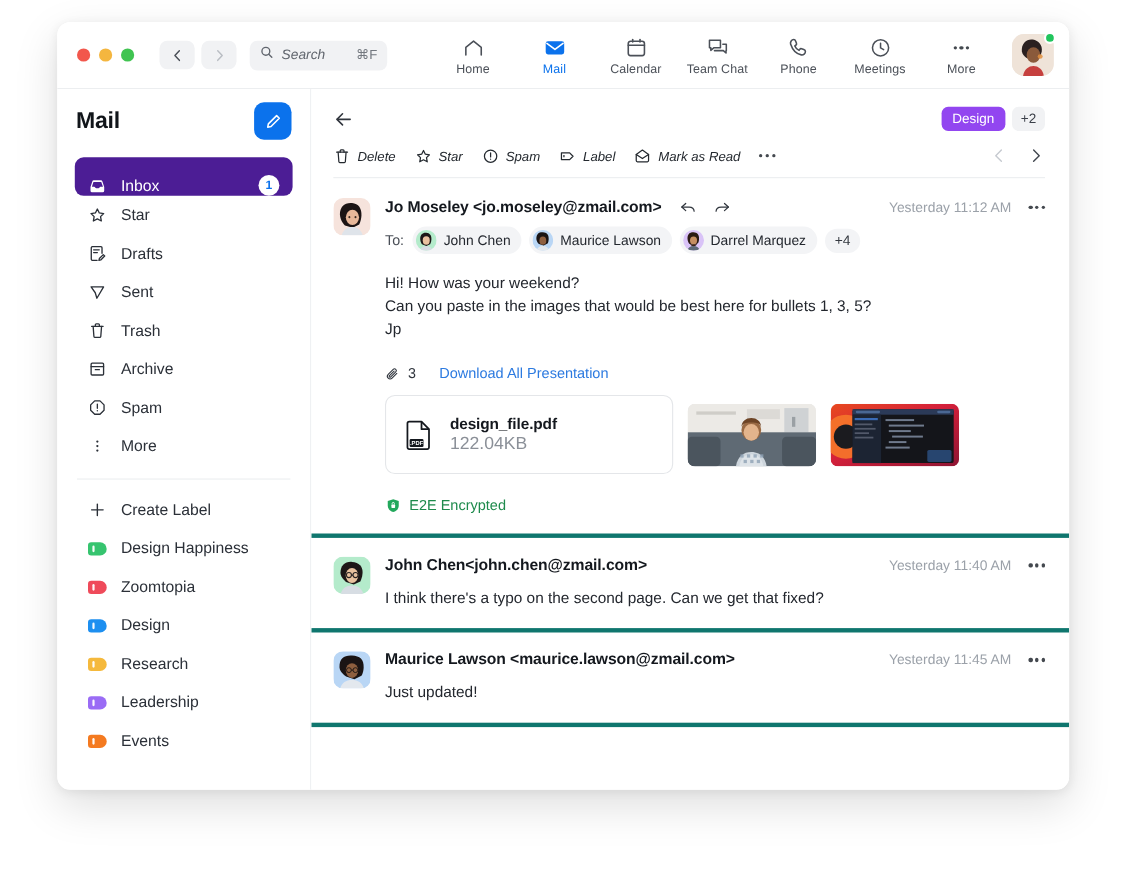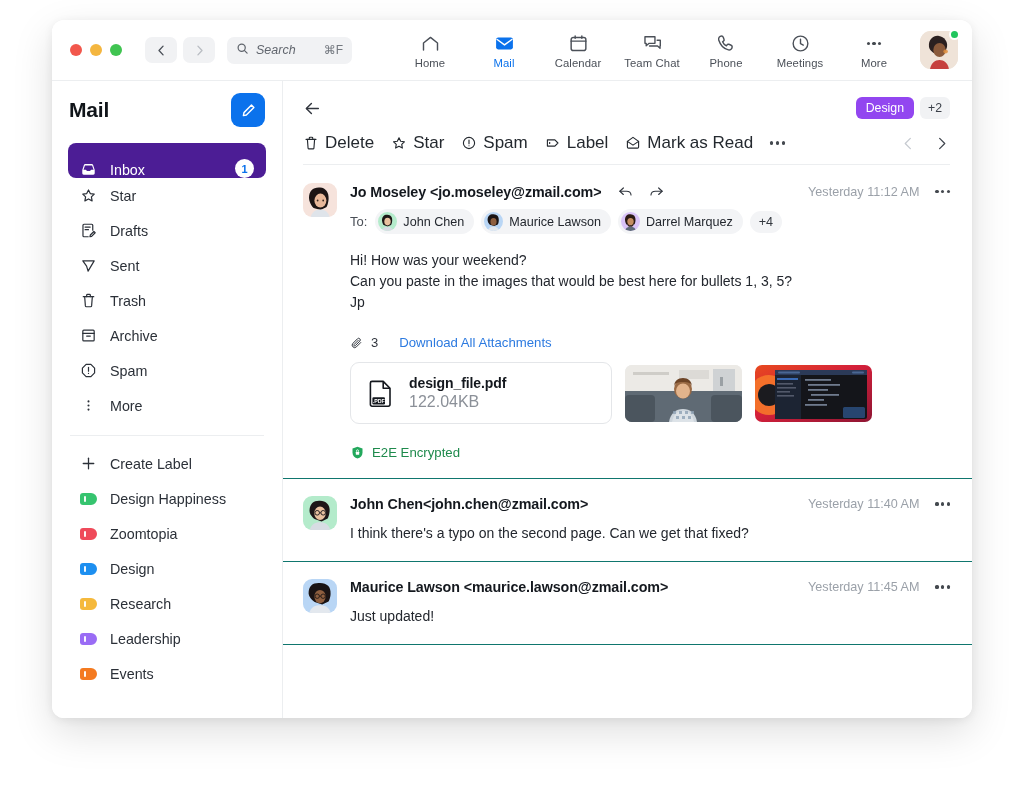--- a/index.html
+++ b/index.html
@@ -166,31 +166,32 @@
   }
 
   .toolbar {
     display: flex; align-items: center;
     margin-top: 14px;
     padding-bottom: 11px;
     border-bottom: 1px solid #eceef0;
   }
   .tbtn {
     display: flex; align-items: center; gap: 6px;
-    font-size: 17px; color: #24292f;
+    font-size: 12px; color: #24292f;
     margin-right: 17px;
+    font-style: italic;
   }
   .tbtn .ic { display: flex; color: #24292f; }
   .dots3 { display: flex; gap: 2.5px; align-items: center; }
   .dots3 span { width: 3.2px; height: 3.2px; border-radius: 50%; background: #44494f; display: block; }
   .pager { display: flex; gap: 16px; align-items: center; }
 
   .thread { flex: 1; overflow: hidden; }
 
-  .msg { padding: 18px 22px 18px 20px; border-bottom: 1px solid #0f766e; }
+  .msg { padding: 18px 22px 18px 20px; border-bottom: 4px solid #0f766e; }
   .m-avatar {
     width: 34px; height: 34px; border-radius: 9px;
     overflow: hidden; flex: 0 0 34px; margin-right: 13px;
     position: relative;
   }
   .m-main { flex: 1; min-width: 0; }
   .m-line1 { display: flex; align-items: center; }
   .m-from { font-size: 14.3px; font-weight: 700; color: #14181e; letter-spacing: -.1px; }
   .m-acts { display: flex; gap: 14px; margin-left: 16px; color: #31363e; }
   .m-time { font-size: 12.6px; color: #9ba1a9; margin-left: auto; white-space: nowrap; }
@@ -208,21 +209,21 @@
   .chip.plain { padding: 4px 9px; color: #33383f; }
 
   .m-body { margin-top: 16px; font-size: 14px; line-height: 21px; color: #23272e; }
 
   .att-head { display: flex; align-items: center; gap: 7px; margin-top: 22px; }
   .att-count { font-size: 13px; color: #31363e; }
   .att-link { font-size: 13.2px; color: #2c7ae0; margin-left: 14px; }
 
   .att-row { display: flex; align-items: center; gap: 13px; margin-top: 12px; }
   .file-card {
-    width: 262px; height: 62px;
+    width: 262px; height: 72px;
     border: 1px solid #e4e6e9; border-radius: 9px;
     display: flex; align-items: center; gap: 12px;
     padding: 0 14px; background: #fff;
   }
   .file-name { font-size: 14px; font-weight: 600; color: #14181e; letter-spacing: -.1px; }
   .file-size { font-size: 16px; color: #8b9098; margin-top: 2px; }
   .thumb { width: 117px; height: 57px; border-radius: 7px; overflow: hidden; position: relative; }
 
   .e2e { display: flex; align-items: center; gap: 7px; margin-top: 21px; }
   .e2e .t { font-size: 13.2px; color: #1e8a4c; }
@@ -684,21 +685,21 @@
 Can you paste in the images that would be best here for bullets 1, 3, 5?
 Jp</div>
 
               <div class="att-head">
                 <span style="display:flex">
                   <svg width="14" height="14" viewBox="0 0 24 24" fill="none" stroke="#31363e" stroke-width="1.7" stroke-linecap="round" stroke-linejoin="round">
                       <path d="M18.4 11.2 11 18.6a4.2 4.2 0 0 1-6-6l7.8-7.8a2.8 2.8 0 0 1 4 4l-7.8 7.8a1.4 1.4 0 0 1-2-2l7.2-7.2"></path>
                     </svg>
                 </span>
                 <span class="att-count">3</span>
-                <span class="att-link">Download All Attachments</span>
+                <span class="att-link">Download All Presentation</span>
               </div>
 
               <div class="att-row">
                 <div class="file-card">
                   <span style="display:flex">
                     <svg width="32" height="32" viewBox="0 0 32 32">
                       <path d="M7 4.4h11.2L25 11.2v16.4a1.6 1.6 0 0 1-1.6 1.6H7a1.6 1.6 0 0 1-1.6-1.6V6a1.6 1.6 0 0 1 1.6-1.6z" fill="none" stroke="#14181e" stroke-width="1.6" stroke-linejoin="round"></path>
                       <path d="M18.2 4.4v6.8H25" fill="none" stroke="#14181e" stroke-width="1.6" stroke-linejoin="round"></path>
                       <rect x="7.4" y="20.2" width="12.6" height="7.2" rx="1.2" fill="#14181e"></rect>
                       <text x="13.7" y="25.6" font-family="Liberation Sans, sans-serif" font-size="5.3" fill="#fff" text-anchor="middle" font-weight="bold">.PDF</text>

